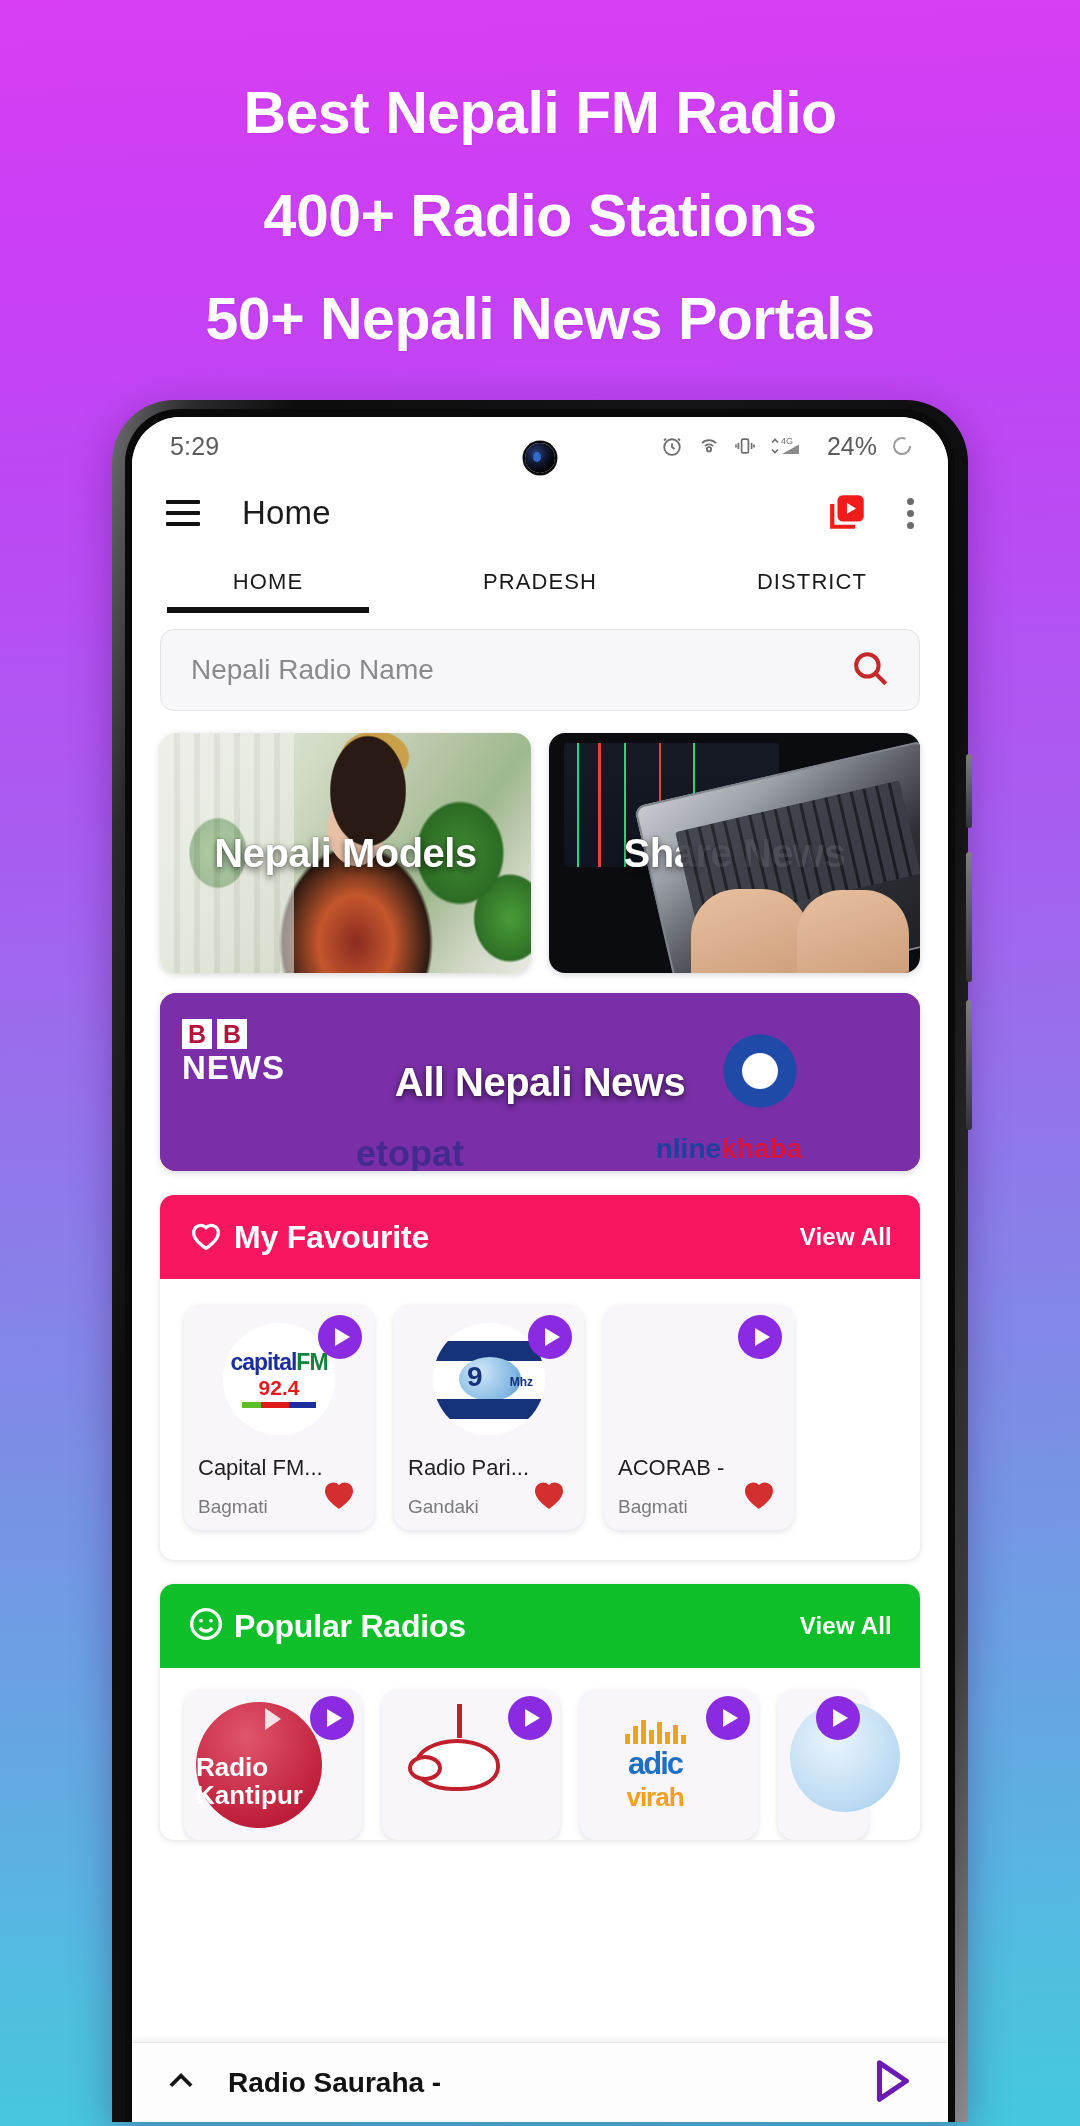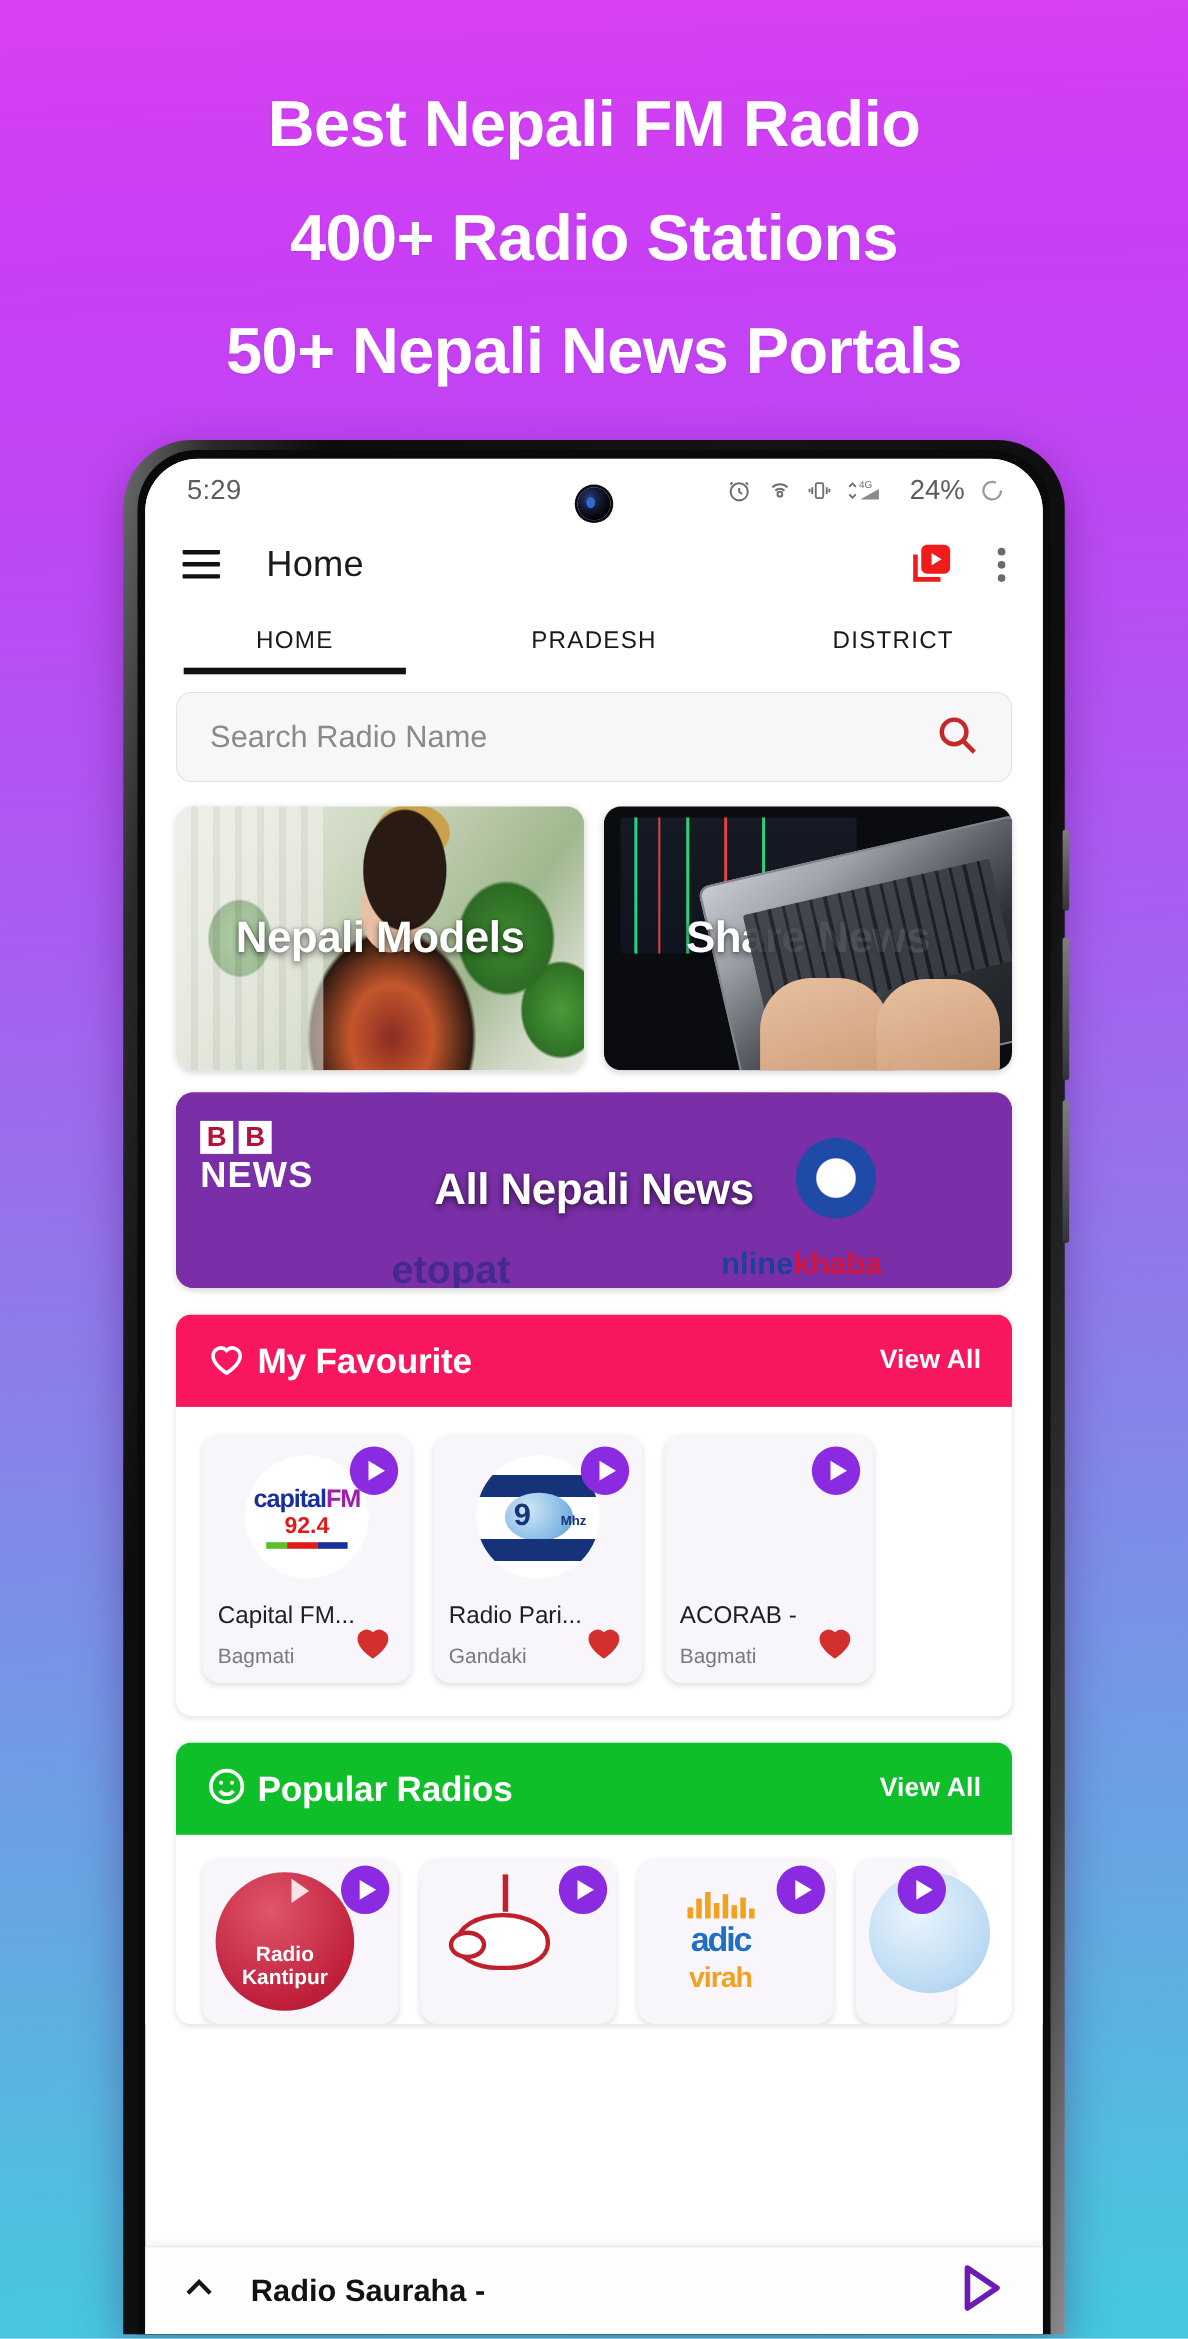--- a/index.html
+++ b/index.html
@@ -198,21 +198,21 @@
     border-top:9px solid transparent; border-bottom:9px solid transparent; margin-left:4px; }
   .card-name { font-size:22px; color:#1f1f1f; margin-top:16px; white-space:nowrap; overflow:hidden; }
   .card-sub  { font-size:19px; color:#7a7a7e; margin-top:15px; }
   .card-heart{ position:absolute; right:14px; bottom:12px; cursor:pointer; }
 
   
   .logo-circle{ width:112px; height:112px; border-radius:50%; background:#fff;
     display:flex; align-items:center; justify-content:center; overflow:hidden; }
   .cap-wrap{ text-align:center; line-height:1; }
   .cap-top{ font-size:23px; font-weight:bold; letter-spacing:-1px; }
-  .cap-top .c1{ color:#1b2f9c; } .cap-top .c2{ color:#a21caf; }
+  .cap-top .c1{ color:#1b2f9c; } .cap-top .c2{ color:#15803d; }
   .cap-num{ font-size:21px; font-weight:bold; color:#e01b1b; margin-top:3px; }
   .cap-bars{ display:flex; height:6px; width:74px; margin:4px auto 0; }
   .cap-bars i:nth-child(1){ flex:1; background:#5cbf2a; }
   .cap-bars i:nth-child(2){ flex:1.4; background:#e01b1b; }
   .cap-bars i:nth-child(3){ flex:1.4; background:#1b2f9c; }
   .pari-wrap{ position:relative; width:112px; height:96px; }
   .pari-band{ position:absolute; left:0; right:0; height:20px; background:#16337a; border-radius:3px; }
   .pari-band.t{ top:10px; } .pari-band.b{ bottom:8px; }
   .pari-globe{ position:absolute; left:26px; top:26px; width:62px; height:44px; border-radius:50%;
     background:radial-gradient(circle at 34% 34%,#cfe6f7,#7fb6e2 70%,#4e8ec4); }
@@ -227,21 +227,21 @@
     width:0; height:0; border-left:13px solid transparent; border-right:13px solid transparent;
     border-bottom:54px solid #163b86; opacity:.92; }
 
   
   .poprow { display:flex; gap:20px; padding:22px 24px 0 24px; overflow:hidden; }
   .popcard { width:178px; flex:0 0 178px; background:#f8f6fb; border-radius:16px;
     box-shadow:0 2px 6px rgba(0,0,0,.12); padding:12px; position:relative; height:150px; }
   .kantipur{ width:126px; height:126px; border-radius:50%;
     background:radial-gradient(circle at 40% 28%,#e0566b,#c0203c 70%,#a81732);
     display:flex; align-items:flex-end; justify-content:center; color:#fff;
-    font-size:19px; font-weight:bold; padding-bottom:18px; text-align:center; line-height:1.1; }
+    font-size:26px; font-weight:bold; padding-bottom:18px; text-align:left; line-height:1.1; }
   .kanti-flag{ position:absolute; left:50%; top:18px; transform:translateX(-50%);
     width:0;height:0;border-left:16px solid #fff;border-top:11px solid transparent;border-bottom:11px solid transparent; opacity:.85;}
   .nepalbani{ width:126px; height:126px; display:flex; align-items:center; justify-content:center; position:relative; }
   .nb-bird{ width:86px; height:52px; background:#fff; border:4px solid #c0202c; border-radius:50% 50% 45% 45%; position:relative; }
   .nb-bird::after{ content:""; position:absolute; left:-10px; top:12px; width:26px; height:18px;
     background:#fff; border:4px solid #c0202c; border-radius:50%; }
   .nb-staff{ position:absolute; top:2px; left:50%; width:5px; height:34px; background:#c0202c; }
   .virah{ width:126px; height:126px; display:flex; flex-direction:column; align-items:center; justify-content:center; }
   .virah-bars{ display:flex; gap:3px; align-items:flex-end; height:26px; }
   .virah-bars i{ width:5px; background:#f2a01e; }
@@ -344,21 +344,21 @@
       <div class="tabs">
         <div class="tab active">HOME</div>
         <div class="tab">PRADESH</div>
         <div class="tab">DISTRICT</div>
       </div>
 
       <div class="content">
 
         <div class="searchwrap">
           <div class="searchbar">
-            <span class="search-ph">Search Radio Name</span>
+            <span class="search-ph">Nepali Radio Name</span>
             <span class="search-icon">
               <svg width="42" height="42" viewBox="0 0 24 24" fill="none" stroke="#c62828" stroke-width="2.3">
                 <circle cx="10.5" cy="10.5" r="6.4"></circle>
                   <path d="M15.3 15.3 L21 21"></path>
               </svg>
             </span>
           </div>
         </div>
 
         <div class="bannerrow">

